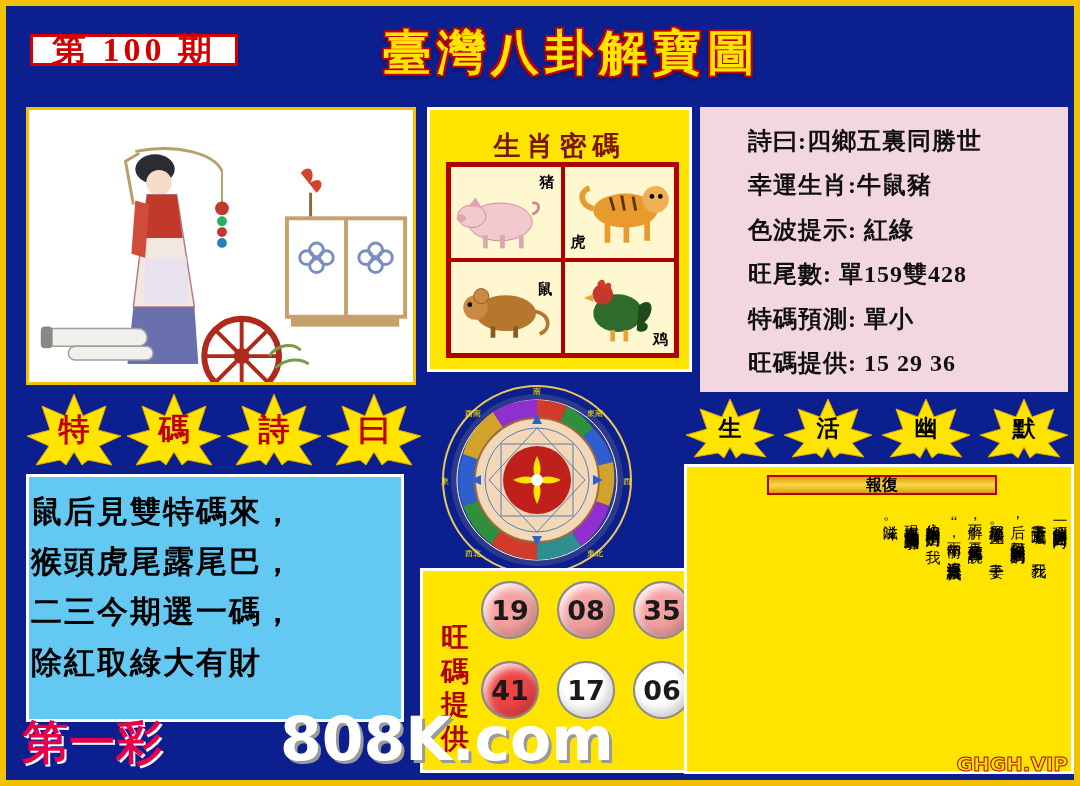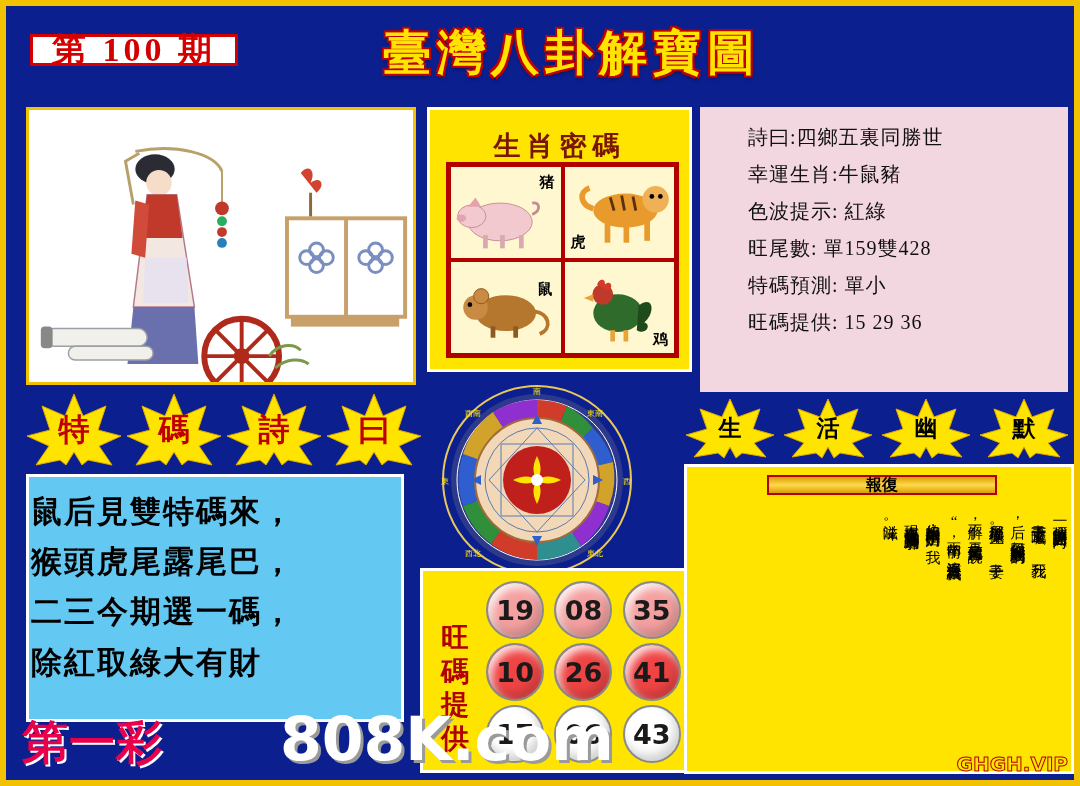--- a/index.html
+++ b/index.html
@@ -73,21 +73,21 @@
   .zc2 .zlabel { left:6px; bottom:6px; }
   .zc3 .zlabel { right:8px; top:18px; }
   .zc4 .zlabel { right:6px; bottom:4px; }
 
   .poem-box {
     left:688px; top:95px; width:368px; height:285px;
     background:#f3d7e0; border:2px solid #f3d7e0;
     padding:10px 14px;
   }
   .poem-line {
-    font-size:20px; color:#101010; font-weight:normal;
+    font-size:24px; color:#101010; font-weight:bold;
     line-height:1.85; letter-spacing:1px; white-space:nowrap;
     font-family:"Liberation Serif", serif;
     padding-left:32px;
   }
 
   
   .star-band { left:14px; top:380px; width:400px; height:75px; }
   .star {
     position:absolute; top:0; width:96px; height:75px;
     display:flex; align-items:center; justify-content:center;
@@ -117,22 +117,22 @@
     left:408px; top:556px; width:268px; height:205px;
     background:#ffe400; border:3px solid #ffffff;
   }
   .ball-label {
     position:absolute; left:8px; top:14px; width:48px;
     font-size:28px; font-weight:bold; color:#b00000; line-height:1.2;
     text-align:center; font-family:"DejaVu Sans", sans-serif;margin-top:36px;
   }
   .balls {
     position:absolute; left:58px; top:10px; width:205px;
-    display:grid; grid-template-columns:repeat(3, 1fr); grid-auto-rows:62px;
-    gap:0;
+    display:grid; grid-template-columns:repeat(5, 1fr); grid-auto-rows:62px;
+    gap:18px;
   }
   .ball {
     width:58px; height:58px; border-radius:50%;
     display:flex; align-items:center; justify-content:center;
     font-size:27px; font-weight:bold; color:#1a1a1a;
     border:2px solid #8a8a8a;
     font-family:"DejaVu Sans", sans-serif;
     box-shadow: inset -4px -6px 10px rgba(0,0,0,.18), inset 4px 5px 9px rgba(255,255,255,.85);
     justify-self:center;
   }

